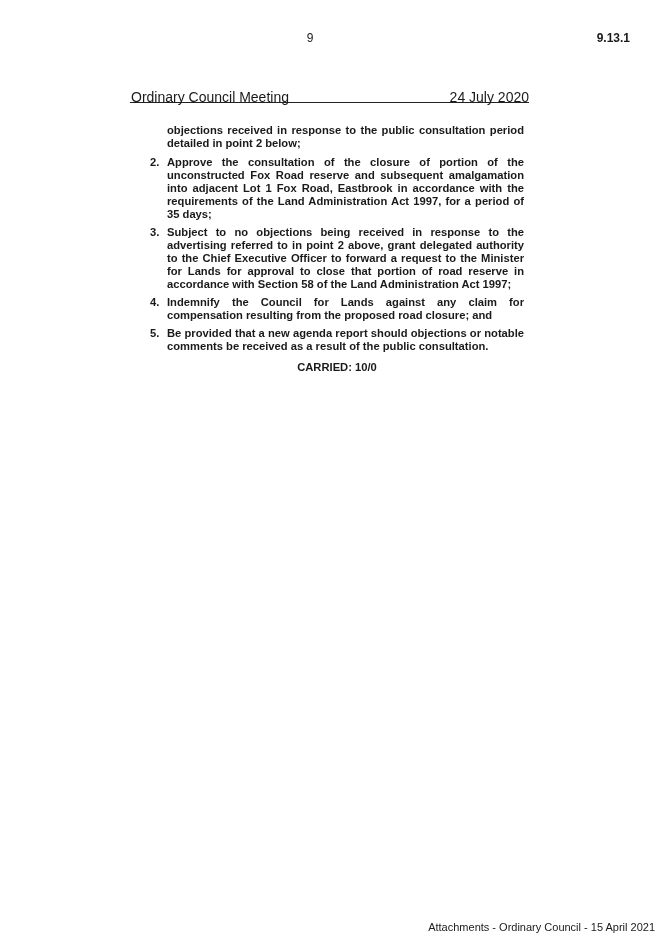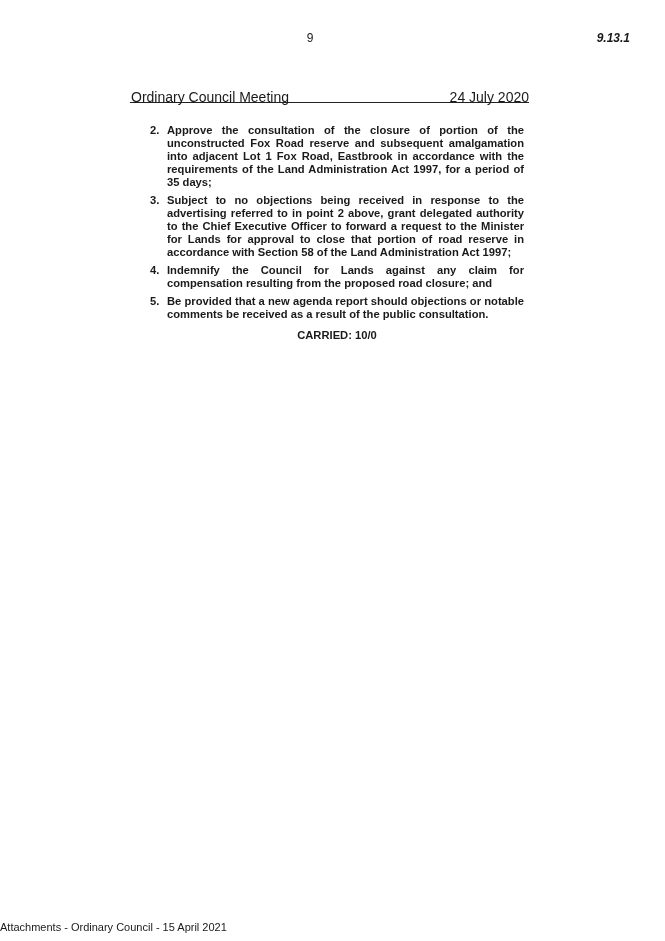--- a/index.html
+++ b/index.html
@@ -22,21 +22,20 @@
       width: 620px;
       text-align: center;
       font-size: 12px;
     }
     .item-ref {
       position: absolute;
       top: 31px;
       right: 35px;
       font-size: 12px;
       font-weight: bold;
-      font-style: italic;
     }
     .running-header {
       position: absolute;
       top: 92px;
       left: 130px;
       width: 398px;
       height: 10px;
       border-bottom: 1.5px solid #222;
       font-size: 14px;
       display: flex;
@@ -72,36 +71,37 @@
     }
     .result {
       text-align: center;
       margin-top: 8px;
     }
     .footer {
       position: absolute;
       top: 921px;
       left: 0;
       width: 655px;
-      text-align: left;
+      text-align: right;
       font-size: 11px;
     }
   </style>
 </head>
 <body>
 
 <div class="page-number">9</div>
 <div class="item-ref">9.13.1</div>
 
 <div class="running-header">
   <span>Ordinary Council Meeting</span>
   <span>24 July 2020</span>
 </div>
 
 <div class="content">
+  <p class="cont-para">objections received in response to the public consultation period detailed in point 2 below;</p>
 
   <div class="list-item">
     <span class="list-num">2.</span>
     <span class="list-text">Approve the consultation of the closure of portion of the unconstructed Fox Road reserve and subsequent amalgamation into adjacent Lot 1 Fox Road, Eastbrook in accordance with the requirements of the Land Administration Act 1997, for a period of 35 days;</span>
   </div>
   <div class="list-item">
     <span class="list-num">3.</span>
     <span class="list-text">Subject to no objections being received in response to the advertising referred to in point 2 above, grant delegated authority to the Chief Executive Officer to forward a request to the Minister for Lands for approval to close that portion of road reserve in accordance with Section 58 of the Land Administration Act 1997;</span>
   </div>
   <div class="list-item">

